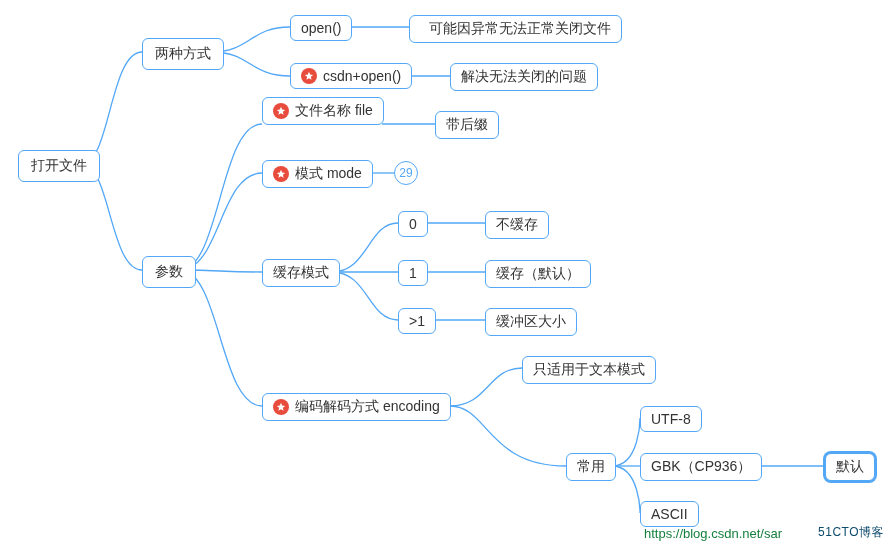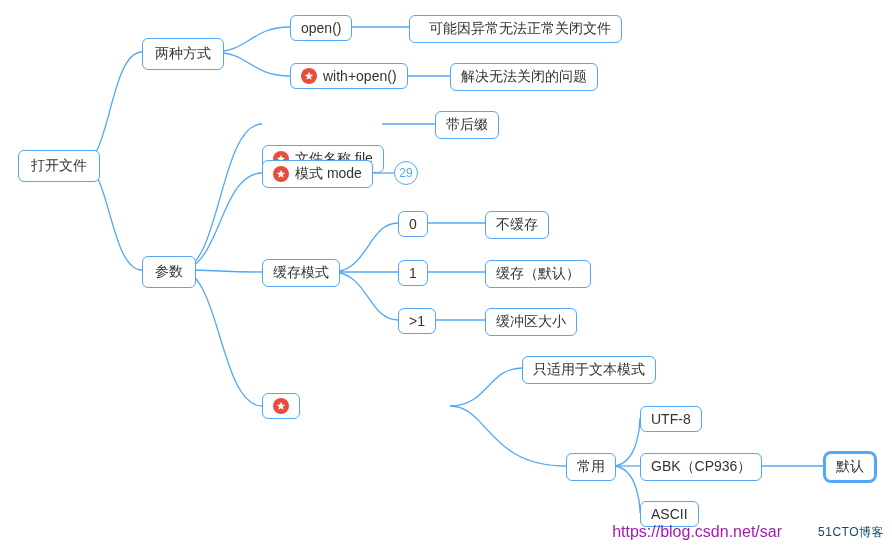--- a/index.html
+++ b/index.html
@@ -68,22 +68,22 @@
     right: 8px;
     bottom: 4px;
     font-size: 12px;
     color: #0c4a6e;
     letter-spacing: 0.5px;
   }
   .watermark2 {
     position: absolute;
     right: 110px;
     bottom: 4px;
-    font-size: 16px;
-    color: #a21caf;
+    font-size: 13px;
+    color: #15803d;
     margin-left: 36px;
   }
 </style>
 </head>
 <body>
 
 <svg class="connectors">
 
   <path d="M82 164 C110 164 110 52 142 52"></path>
   <path d="M82 164 C110 164 110 270 142 270"></path>
@@ -135,31 +135,31 @@
 <div class="node small" style="left:409px; top:15px;padding-left:19px;">
     <span>可能因异常无法正常关闭文件</span>
   </div>
 
 <div class="node small" style="left:290px; top:63px;">
   <span class="star">
       <svg viewBox="0 0 24 24">
         <polygon points="12,2 14.8,8.6 22,9.3 16.5,14 18.2,21 12,17.3 5.8,21 7.5,14 2,9.3 9.2,8.6" fill="#fff"></polygon>
       </svg>
     </span>
-  <span>with+open()</span>
+  <span>csdn+open()</span>
 </div>
 <div class="node small" style="left:450px; top:63px;">
     <span>解决无法关闭的问题</span>
   </div>
 
 <div class="node" style="left:142px; top:256px;">
     <span>参数</span>
   </div>
 
-<div class="node small" style="left:262px; top:97px;margin-top:48px;">
+<div class="node small" style="left:262px; top:97px;">
   <span class="star">
       <svg viewBox="0 0 24 24">
         <polygon points="12,2 14.8,8.6 22,9.3 16.5,14 18.2,21 12,17.3 5.8,21 7.5,14 2,9.3 9.2,8.6" fill="#fff"></polygon>
       </svg>
     </span>
   <span>文件名称 file</span>
 </div>
 <div class="node small" style="left:435px; top:111px;">
     <span>带后缀</span>
   </div>
@@ -195,20 +195,21 @@
 <div class="node small" style="left:485px; top:308px;">
     <span>缓冲区大小</span>
   </div>
 
 <div class="node small" style="left:262px; top:393px;">
   <span class="star">
       <svg viewBox="0 0 24 24">
         <polygon points="12,2 14.8,8.6 22,9.3 16.5,14 18.2,21 12,17.3 5.8,21 7.5,14 2,9.3 9.2,8.6" fill="#fff"></polygon>
       </svg>
     </span>
+  <span>编码解码方式 encoding</span>
 </div>
 <div class="node small" style="left:522px; top:356px;">
     <span>只适用于文本模式</span>
   </div>
 <div class="node small" style="left:566px; top:453px;">
     <span>常用</span>
   </div>
 
 <div class="node small" style="left:640px; top:406px;">
     <span>UTF-8</span>

